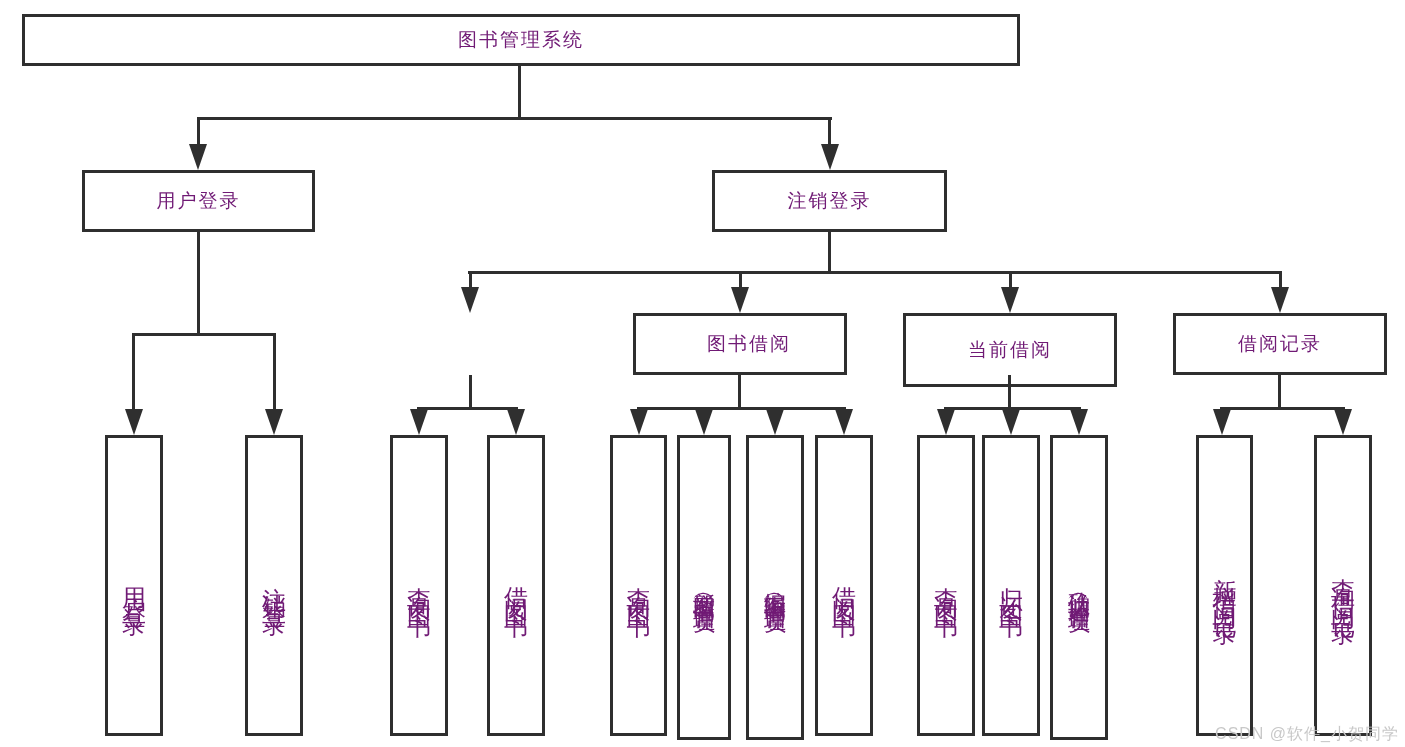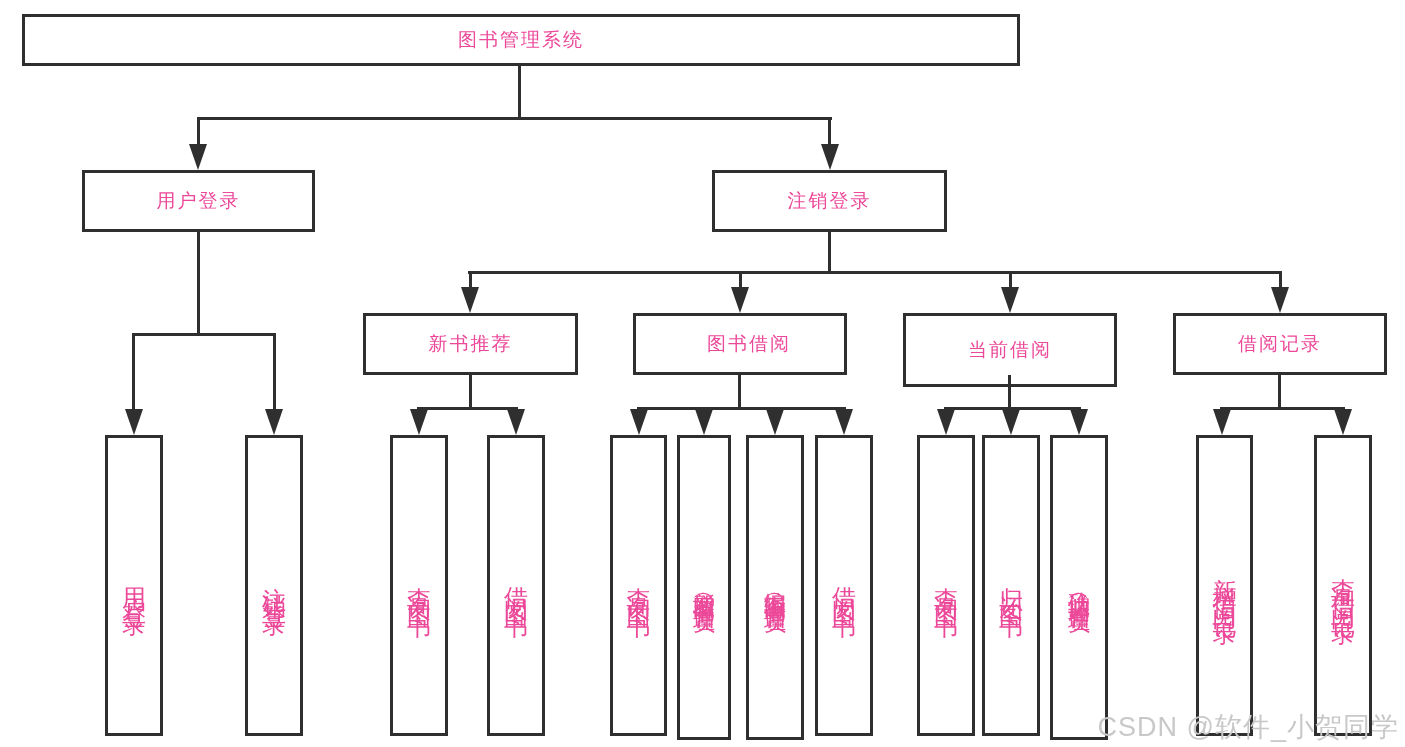--- a/index.html
+++ b/index.html
@@ -13,21 +13,21 @@
     overflow: hidden;
   }
   .box {
     position: absolute;
     background: #ffffff;
     border: 3px solid #2f2f2f;
     display: flex;
     align-items: center;
     justify-content: center;
     text-align: center;
-    color: #ec4899;
+    color: #701a75;
   }
   .hlabel { font-size: 19px; letter-spacing: 2px; }
   .vlabel {
     writing-mode: vertical-rl;
     text-orientation: mixed;
     font-size: 24px;
     letter-spacing: 9px;
     line-height: 1;
   }
   .vlabel.tight { font-size: 22px; letter-spacing: 3px; }
@@ -38,21 +38,21 @@
     position: absolute;
     width: 0; height: 0;
     border-left: 9px solid transparent;
     border-right: 9px solid transparent;
     border-top: 26px solid #2f2f2f;
   }
   .watermark {
     position: absolute;
     right: 6px;
     bottom: 2px;
-    font-size: 27px;
+    font-size: 16px;
     letter-spacing: 1px;
     color: #c8c8c8;
     z-index: 5;
     white-space: nowrap;
     margin-left: 24px;
   }
 </style>
 </head>
 <body>
 
@@ -81,21 +81,20 @@
   <div class="h" style="left:468px; top:271px; width:814px;"></div>
   <div class="v" style="left:469px; top:274px; height:16px;"></div>
   <div class="v" style="left:739px; top:274px; height:16px;"></div>
   <div class="v" style="left:1009px; top:274px; height:16px;"></div>
   <div class="v" style="left:1279px; top:274px; height:16px;"></div>
   <div class="tri" style="left:461px; top:287px;"></div>
   <div class="tri" style="left:731px; top:287px;"></div>
   <div class="tri" style="left:1001px; top:287px;"></div>
   <div class="tri" style="left:1271px; top:287px;"></div>
 
-  <div class="box hlabel" style="left:363px; top:313px; width:215px; height:62px;">新书推荐</div>
   <div class="box hlabel" style="left:633px; top:313px; width:214px; height:62px;padding-left:18px;">图书借阅</div>
   <div class="box hlabel" style="left:903px; top:313px; width:214px; height:74px;">当前借阅</div>
   <div class="box hlabel" style="left:1173px; top:313px; width:214px; height:62px;">借阅记录</div>
 
   <div class="v" style="left:469px; top:375px; height:35px;"></div>
   <div class="h" style="left:417px; top:407px; width:101px;"></div>
   <div class="tri" style="left:410px; top:409px;"></div>
   <div class="tri" style="left:507px; top:409px;"></div>
 
   <div class="v" style="left:738px; top:375px; height:35px;"></div>

